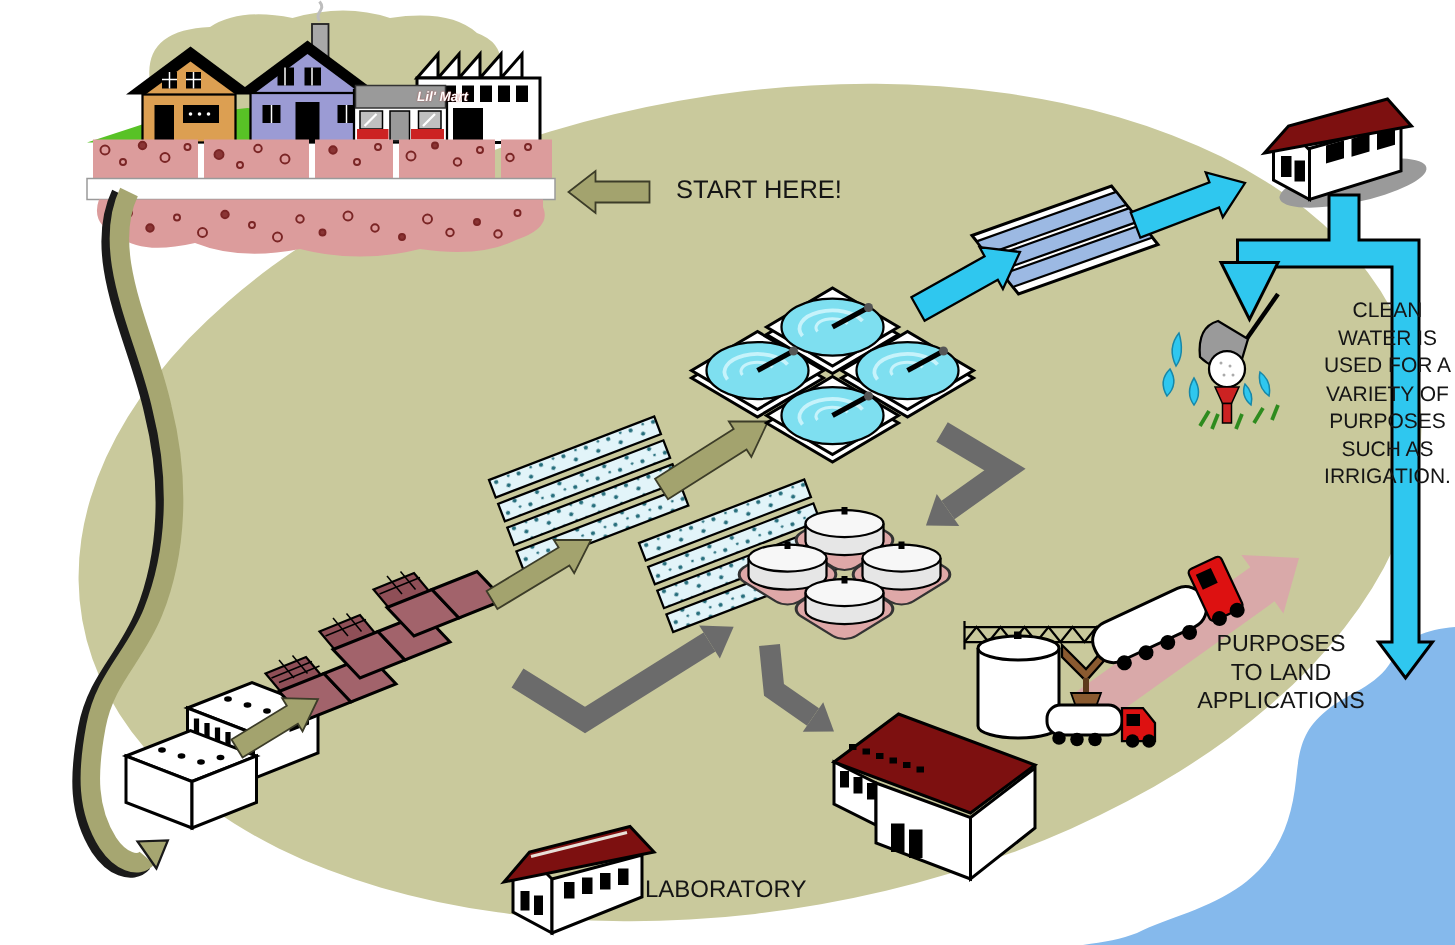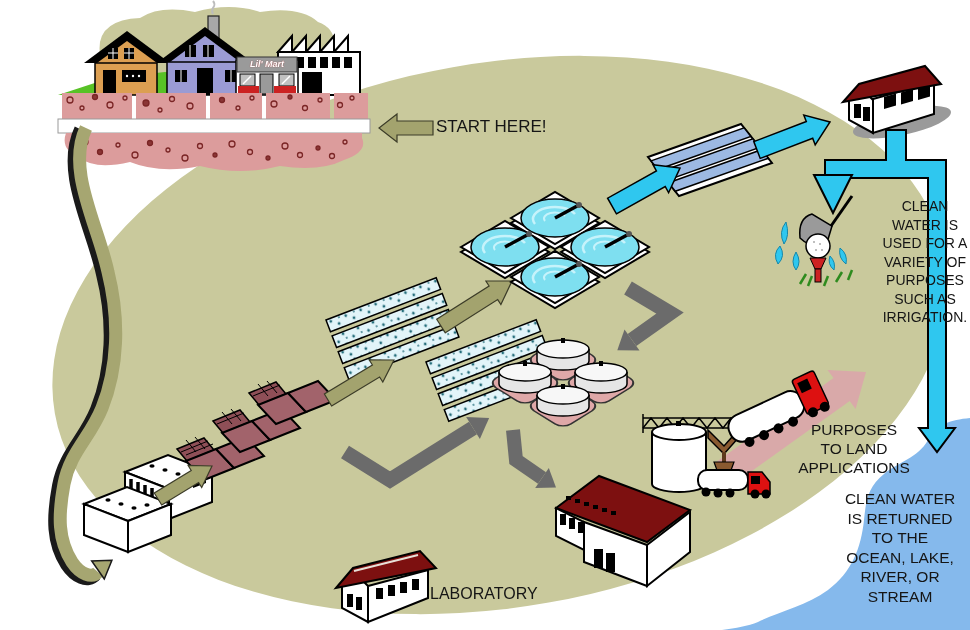--- a/index.html
+++ b/index.html
@@ -2,27 +2,27 @@
 <html><head>
 <meta charset="utf-8">
 <style>
   html,body{margin:0;padding:0;background:#fff;}
   .stage{position:relative;width:970px;height:630px;background:#fff;overflow:hidden;
          font-family:"Liberation Sans",sans-serif;}
   .stage svg{position:absolute;left:0;top:0;}
   .lbl{position:absolute;color:#151515;white-space:pre-line;text-align:center;
        font-family:"Liberation Sans",sans-serif;}
   .instructions{left:340px;top:10px;width:410px;font-size:16.5px;line-height:21px;}
-  .start-here{left:436px;top:117px;width:140px;font-size:17px;text-align:left;white-space:nowrap;}
+  .start-here{left:436px;top:117px;width:140px;font-size:17px;text-align:center;white-space:nowrap;}
   .irrigation{left:872px;top:197px;width:106px;font-size:14px;line-height:18.5px;}
   .biosolids{left:793px;top:420px;width:122px;font-size:15.5px;line-height:19px;}
   .returned{left:830px;top:489px;width:140px;font-size:15.5px;line-height:19.5px;}
   .laboratory{left:430px;top:585px;width:130px;font-size:16px;text-align:left;white-space:nowrap;}
   .storesign{left:238px;top:59px;width:58px;font-size:9px;font-weight:bold;font-style:italic;
-             color:#fff;text-shadow:0 0 1px #a33;}
+             color:#fff;text-shadow:0 0 1px #a33;padding-left:28px;}
 </style>
 </head>
 <body>
 
 <div class="stage">
 <svg width="970" height="630" viewBox="0 0 970 630">
   <defs>
     <pattern id="aer" width="16" height="11" patternUnits="userSpaceOnUse">
       <rect width="16" height="11" fill="#e2f4f9"></rect>
       <circle cx="4" cy="3" r="1.4" fill="#266e7c"></circle>
@@ -448,20 +448,14 @@
 <div class="lbl irrigation">CLEAN
 WATER IS
 USED FOR A
 VARIETY OF
 PURPOSES
 SUCH AS
 IRRIGATION.</div>
 <div class="lbl biosolids">PURPOSES
 TO LAND
 APPLICATIONS</div>
-<div class="lbl returned">CLEAN WATER
-IS RETURNED
-TO THE
-OCEAN, LAKE,
-RIVER, OR
-STREAM</div>
 <div class="lbl laboratory">LABORATORY</div>
 </div>
 
 </body></html>

